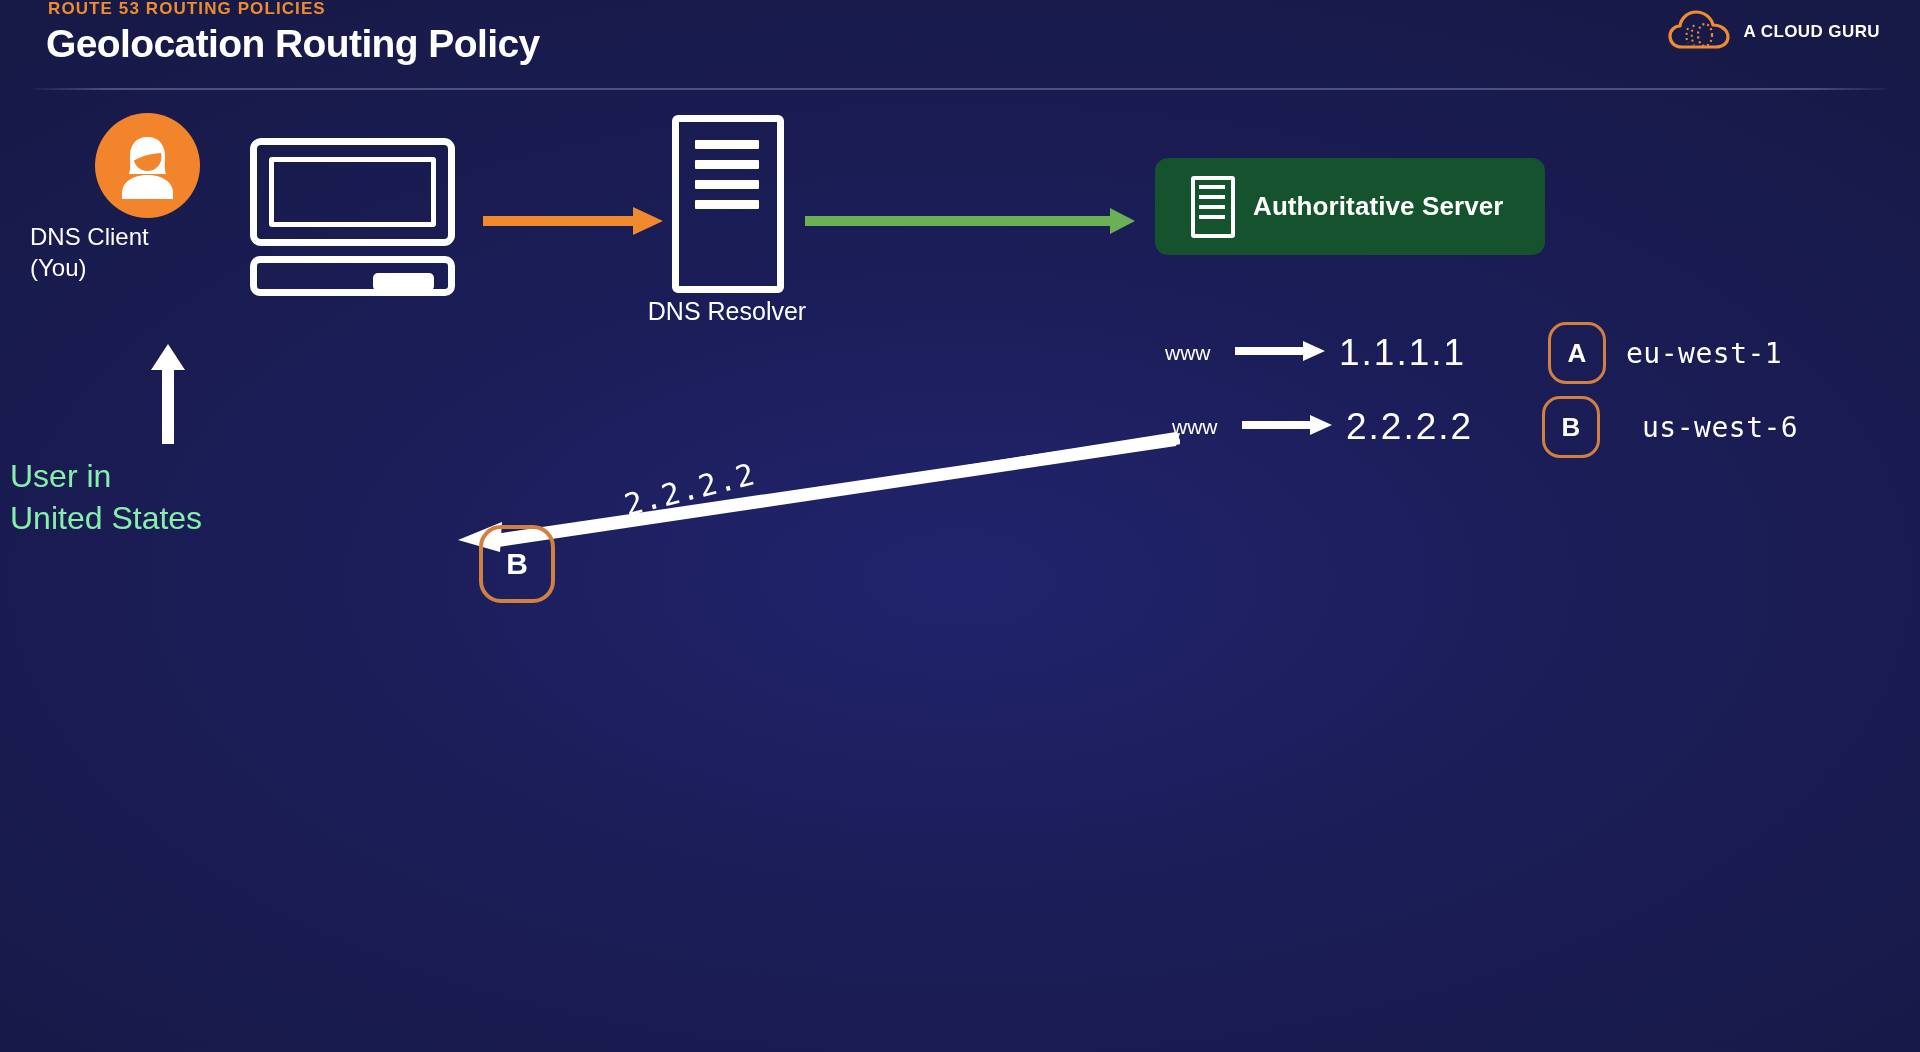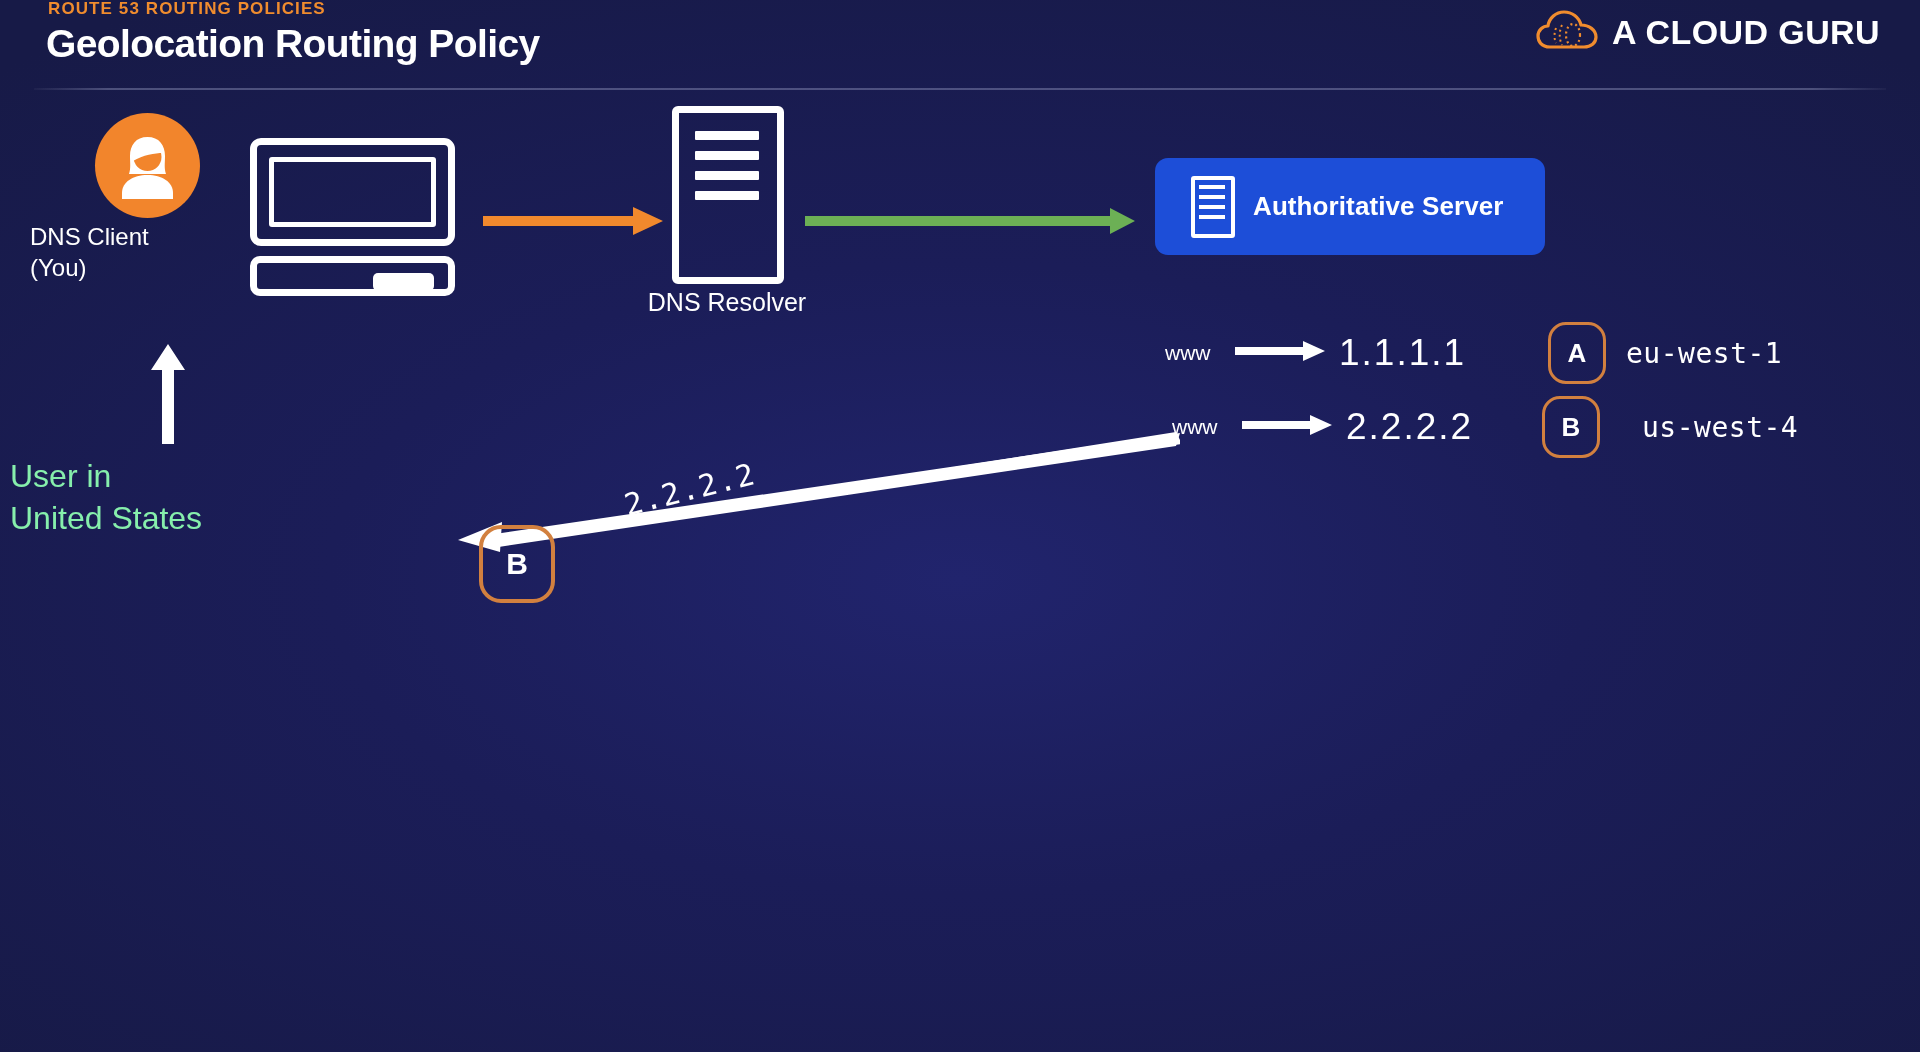--- a/index.html
+++ b/index.html
@@ -24,21 +24,21 @@
     position:absolute; left:46px; top:22px;
     font-size:39px; font-weight:bold; letter-spacing:-0.6px;
     color:#ffffff;
   }
   #header-divider {
     position:absolute; left:34px; top:88px; width:1852px; height:2px;
     background:linear-gradient(to right, rgba(255,255,255,0.03), rgba(200,205,240,0.30) 4%, rgba(200,205,240,0.30) 96%, rgba(255,255,255,0.03));
   }
   
   #brand { position:absolute; right:40px; top:8px; display:flex; align-items:center; gap:14px; }
-  #brand-text { font-size:34px; font-weight:bold; letter-spacing:0.4px; color:#fff; }
+  #brand-text { font-size:17px; font-weight:bold; letter-spacing:0.4px; color:#fff; }
 
   
   #avatar {
     position:absolute; left:95px; top:113px; width:105px; height:105px;
     border-radius:50%; background:#f2852c; overflow:hidden;
   }
   #client-label {
     position:absolute; left:30px; top:222px; width:235px;
     text-align:left; font-size:24px; line-height:1.28; color:#fff;
   }
@@ -66,37 +66,37 @@
   .h-arrow { position:absolute; display:block; }
 
   
   #up-arrow { position:absolute; left:145px; top:344px; }
   #user-loc {
     position:absolute; left:10px; top:456px; width:275px;
     text-align:left; font-size:32px; line-height:1.3; color:#86efac;
   }
 
   
-  #resolver { position:absolute; left:672px; top:106px; width:112px; height:195px; }
+  #resolver { position:absolute; left:672px; top:115px; width:112px; height:195px; }
   #resolver-body {
     position:absolute; left:0; top:0; width:112px; height:178px;
     border:7px solid #fff; border-radius:6px;
   }
   #resolver-body .bar {
     position:absolute; left:16px; width:64px; height:9px; background:#fff; border-radius:1px;
   }
   #resolver-label {
     position:absolute; left:-95px; top:182px; width:300px;
     text-align:center; font-size:25px; color:#fff;
   }
 
   
   #auth-server {
     position:absolute; left:1155px; top:158px; width:390px; height:97px;
-    background:#1d4ed8; border-radius:13px;
+    background:#14532d; border-radius:13px;
     display:flex; align-items:center; padding-left:36px; gap:36px;
   }
   #auth-icon { position:absolute; left:36px; top:18px; width:44px; height:62px; }
   #auth-icon .frame {
     position:absolute; left:0; top:0; width:44px; height:62px;
     border:4px solid #fff; border-radius:3px;
   }
   #auth-icon .ln {
     position:absolute; left:8px; width:26px; height:4px; background:#fff;
   }
@@ -241,21 +241,21 @@
 
 <div class="record-row" id="row-b">
   <span class="rec-host">www</span>
   <span style="margin:0 14px 0 0;">
     <svg width="90" height="22" viewBox="0 0 90 22">
       <path d="M0 7 L68 7 L68 1 L90 11 L68 21 L68 15 L0 15 Z" fill="#ffffff"></path>
     </svg>
   </span>
   <span class="rec-ip" style="width:178px;">2.2.2.2</span>
   <span class="rec-badge" style="margin-left:18px;">B</span>
-  <span class="rec-region" style="margin-left:42px;">us-west-4</span>
+  <span class="rec-region" style="margin-left:42px;">us-west-6</span>
 </div>
 
 <div id="diagonal">
   <svg width="740" height="140" viewBox="0 0 740 140">
     <path d="M736 2 L742 14 L40 112 L40 112 Z" fill="#ffffff"></path>
     <path d="M740 3 L736 16 L52 118 L55 104 Z" fill="#ffffff"></path>
     <polygon points="18,110 62,92 60,122" fill="#ffffff"></polygon>
   </svg>
 </div>
 <div id="resp-label">2.2.2.2</div>

